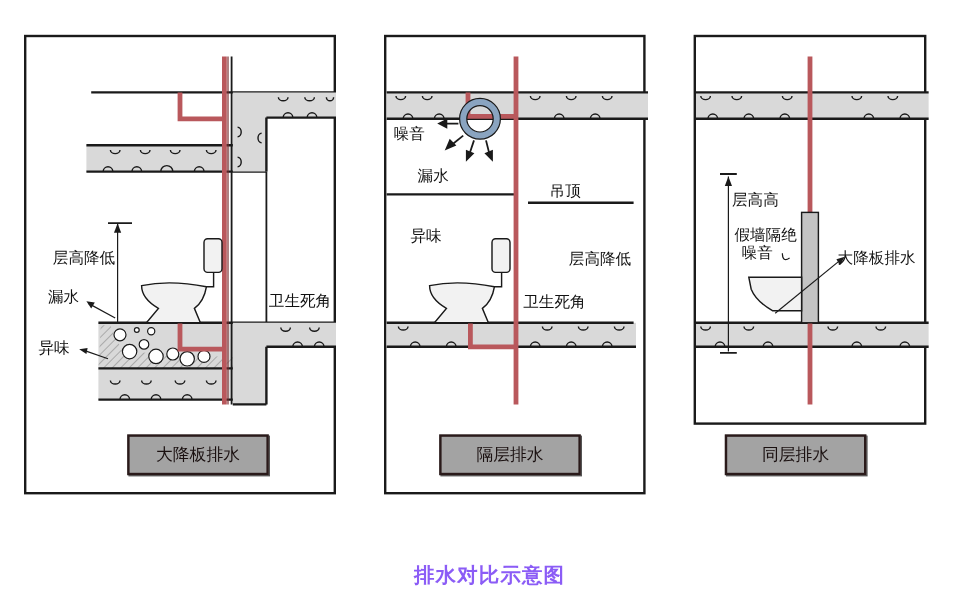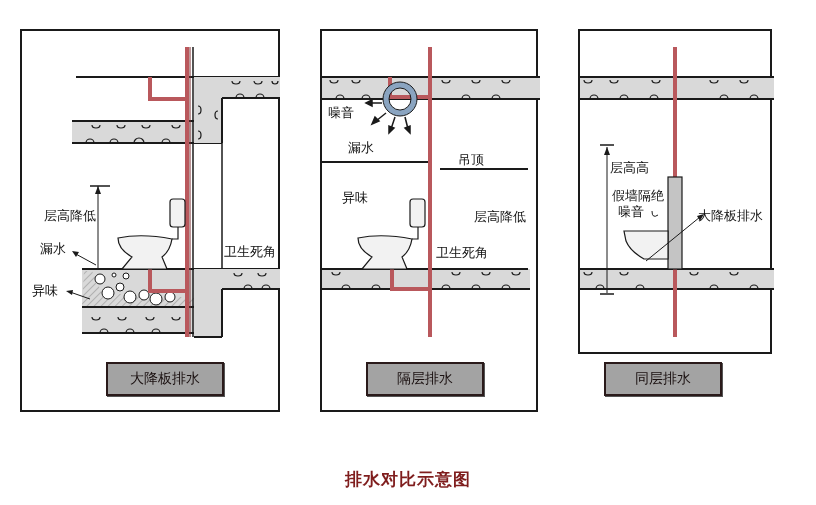--- a/index.html
+++ b/index.html
@@ -1,21 +1,21 @@
 <!DOCTYPE html>
 <html><head>
 <meta charset="utf-8">
 <style>
   html, body { margin:0; padding:0; background:#ffffff; }
   body { width:816px; height:505px; position:relative; overflow:hidden; font-family:"DejaVu Sans", sans-serif; }
   .panel { position:absolute; border:2px solid #1a1a1a; background:#fff; box-sizing:border-box; }
   .panel svg { position:absolute; left:0; top:0; }
   .lbl { position:absolute; font-size:13px; color:#111; white-space:nowrap; line-height:14px; }
   .caption-box { position:absolute; background:#a3a3a3; border:2px solid #2a1a1a; box-sizing:border-box; display:flex; align-items:center; justify-content:center; font-size:14px; color:#1a1010; box-shadow:1px 1px 0 #555; }
-  .main-title { position:absolute; left:0; width:816px; top:468px; text-align:center; font-size:17px; color:#7f1d1d; font-weight:bold; letter-spacing:1px; }
+  .main-title { position:absolute; left:0; width:816px; top:468px; text-align:center; font-size:17px; color:#8b5cf6; font-weight:bold; letter-spacing:1px; }
 </style>
 </head>
 <body>
 
 <div class="panel" style="left:20px;top:29px;width:260px;height:383px;">
   <svg width="260" height="383">
 
     <line x1="54" y1="46" x2="258" y2="46" stroke="#1a1a1a" stroke-width="2"></line>
     <rect x="50" y="90" width="144" height="22" fill="#d9d9d9"></rect>
     <line x1="50" y1="90" x2="194" y2="90" stroke="#1a1a1a" stroke-width="2"></line>

